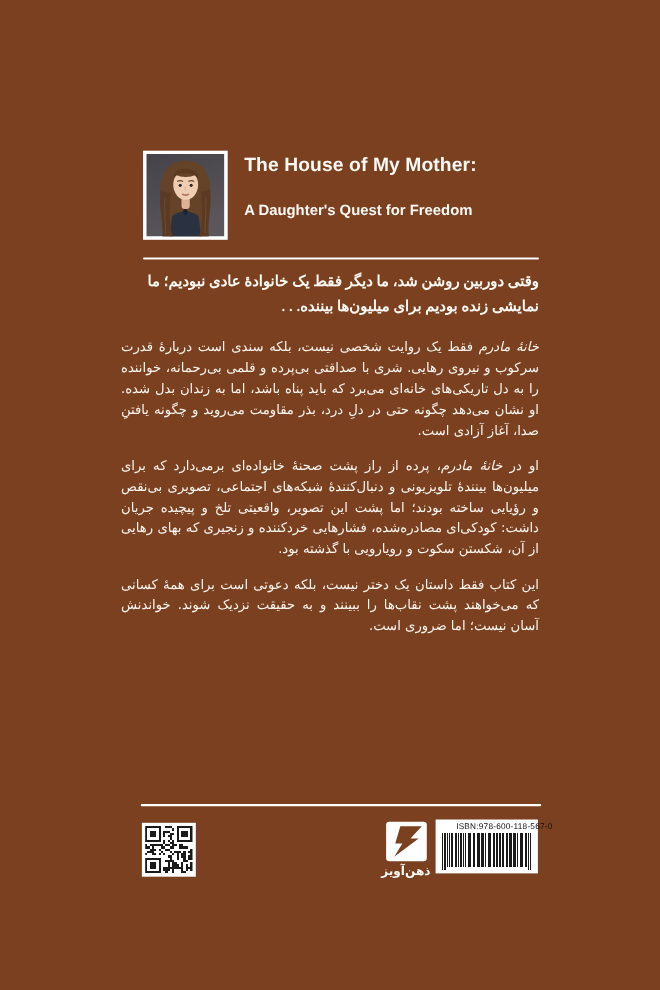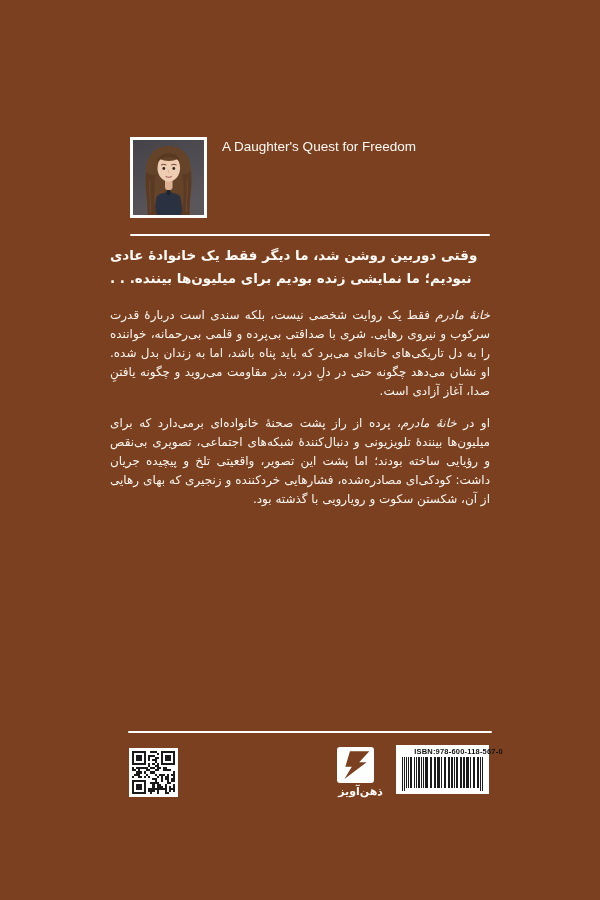--- a/index.html
+++ b/index.html
@@ -18,70 +18,70 @@
     position:absolute;left:130px;top:137px;
     width:71px;height:75px;background:#fff;padding:3px;
   }
   .photo-frame svg{display:block;}
   .header-text{position:absolute;left:222px;top:139px;}
   .book-title{
     font-size:17.5px;font-weight:bold;line-height:21px;color:#fdfaf5;
     letter-spacing:.1px;
   }
   .book-subtitle{
-    font-size:13.5px;font-weight:normal;line-height:16px;margin-top:0;color:#fdfaf5;
+    font-size:13.5px;font-weight:bold;line-height:16px;margin-top:23px;color:#fdfaf5;
   }
   .author-name{
     font-size:17.5px;font-weight:bold;margin-top:17px;color:#fdfaf5;
   }
   .divider{
     position:absolute;background:#ffffff;height:2px;border-radius:1px;
   }
   .divider.top{left:130px;top:234px;width:360px;}
   .divider.bottom{left:128px;top:731px;width:364px;}
   
   .text-column{
     position:absolute;left:110px;top:244px;width:380px;
     direction:rtl;
     font-family:"DejaVu Sans",sans-serif;
   }
   .pull-quote{
     font-size:13.5px;font-weight:bold;line-height:23px;
-    text-align:left;color:#fdfaf5;margin:0 0 16px 0;
+    text-align:right;color:#fdfaf5;margin:0 0 16px 0;font-family:Liberation Serif, serif;
   }
   .para{
     font-size:12px;line-height:19px;color:#fbf6f0;
     text-align:justify;text-align-last:right;
     margin:0 0 13px 0;
   }
   .para em{font-style:italic;}
   
   .qr-box{
     position:absolute;left:129px;top:748px;
     width:43px;height:43px;background:#fff;padding:3px;
   }
   .qr-box svg{display:block;width:43px;height:43px;}
   .publisher{
-    position:absolute;left:327px;top:747px;width:56px;
+    position:absolute;left:341px;top:747px;width:56px;text-align:center;
   }
   .publisher-mark{
     width:37px;height:36px;background:#fff;border-radius:3px;
     margin:0 auto;display:flex;align-items:center;justify-content:center;
   }
   .publisher-name{
     font-family:"DejaVu Sans",sans-serif;direction:rtl;
     font-size:11px;font-weight:bold;color:#fdfaf5;margin-top:2px;
   }
   .barcode-box{
     position:absolute;left:396px;top:745px;
     width:93px;height:49px;background:#fff;
     display:flex;flex-direction:column;align-items:center;
   }
   .isbn-label{
-    font-size:7.5px;font-weight:bold;color:#111;letter-spacing:.2px;
+    font-size:7.5px;font-weight:normal;color:#111;letter-spacing:.2px;
     margin-top:2px;line-height:9px;white-space:nowrap;padding-left:32px;
   }
   .barcode-box svg{display:block;margin-top:1px;}
 </style>
 </head>
 <body>
 
 <div class="cover">
 
   <div class="photo-frame">
@@ -107,30 +107,32 @@
       <path d="M35.3 30 Q35 32.8 36.3 33.3" stroke="#d9ac8e" stroke-width="0.9" fill="none"></path>
       <path d="M32.6 36.2 Q35.7 38.6 38.8 36.2" stroke="#b5776a" stroke-width="1.4" fill="none"></path>
       <path d="M13 32 C11 48 15.5 62 14.5 75 L24 75 C20.5 63 20.5 48 22.5 35 C18.5 35.5 15.5 34.5 13 32 Z" fill="#5b3a23"></path>
       <path d="M58 31 C60 47 55.5 62 56.5 75 L48 75 C51.5 63 51.5 48 49.2 34 C53.2 34.5 55.8 33.5 58 31 Z" fill="#5b3a23"></path>
       <path d="M17 40 C16 52 18 64 17.5 73" stroke="#7a5535" stroke-width="1" fill="none" opacity="0.6"></path>
       <path d="M54 39 C55 51 53 63 53.5 72" stroke="#7a5535" stroke-width="1" fill="none" opacity="0.6"></path>
     </svg>
   </div>
 
   <div class="header-text">
+    <div class="book-title">The House of My Mother:</div>
     <div class="book-subtitle">A Daughter's Quest for Freedom</div>
   </div>
 
   <div class="divider top"></div>
 
   <div class="text-column">
     <p class="pull-quote">وقتی دوربین روشن شد، ما دیگر فقط یک خانوادهٔ عادی نبودیم؛ ما نمایشی زنده بودیم برای میلیون‌ها بیننده. . .</p>
     <div>
         <p class="para"><em>خانهٔ مادرم</em><span> فقط یک روایت شخصی نیست، بلکه سندی است دربارهٔ قدرت سرکوب و نیروی رهایی. شری با صداقتی بی‌پرده و قلمی بی‌رحمانه، خواننده را به دل تاریکی‌های خانه‌ای می‌برد که باید پناه باشد، اما به زندان بدل شده. او نشان می‌دهد چگونه حتی در دلِ درد، بذر مقاومت می‌روید و چگونه یافتنِ صدا، آغاز آزادی است.</span></p>
         <p class="para"><span>او در </span><em>خانهٔ مادرم</em><span>، پرده از راز پشت صحنهٔ خانواده‌ای برمی‌دارد که برای میلیون‌ها بینندهٔ تلویزیونی و دنبال‌کنندهٔ شبکه‌های اجتماعی، تصویری بی‌نقص و رؤیایی ساخته بودند؛ اما پشت این تصویر، واقعیتی تلخ و پیچیده جریان داشت: کودکی‌ای مصادره‌شده، فشارهایی خردکننده و زنجیری که بهای رهایی از آن، شکستن سکوت و رویارویی با گذشته بود.</span></p>
+        <p class="para"><span>این کتاب فقط داستان یک دختر نیست، بلکه دعوتی است برای همهٔ کسانی که می‌خواهند پشت نقاب‌ها را ببینند و به حقیقت نزدیک شوند. خواندنش آسان نیست؛ اما ضروری است.</span></p>
       </div>
   </div>
 
   <div class="divider bottom"></div>
 
   <div class="qr-box">
     <svg viewBox="0 0 21 21" xmlns="http://www.w3.org/2000/svg" fill="#1a1a1a" shape-rendering="crispEdges">
         <rect x="0" y="0" width="1" height="1"></rect>
         <rect x="1" y="0" width="1" height="1"></rect>
         <rect x="2" y="0" width="1" height="1"></rect>

